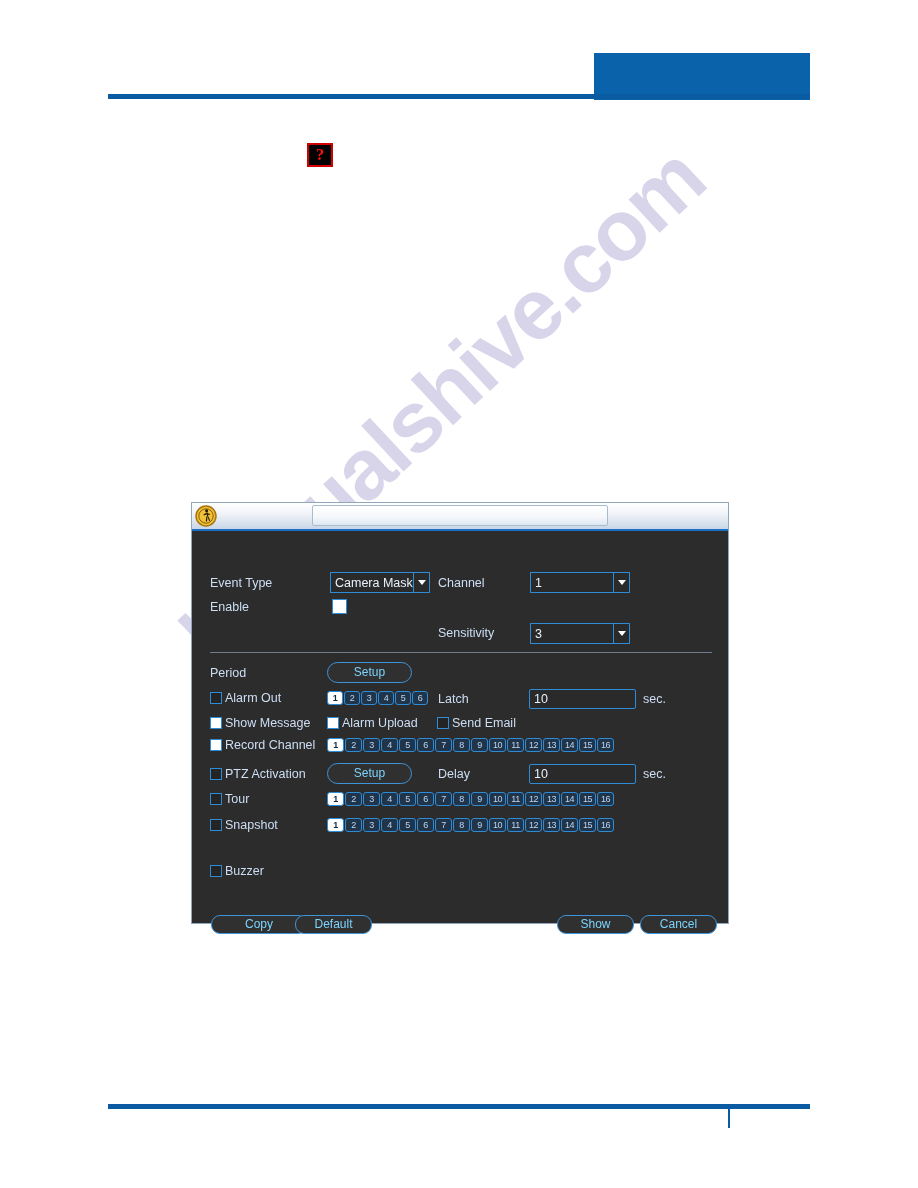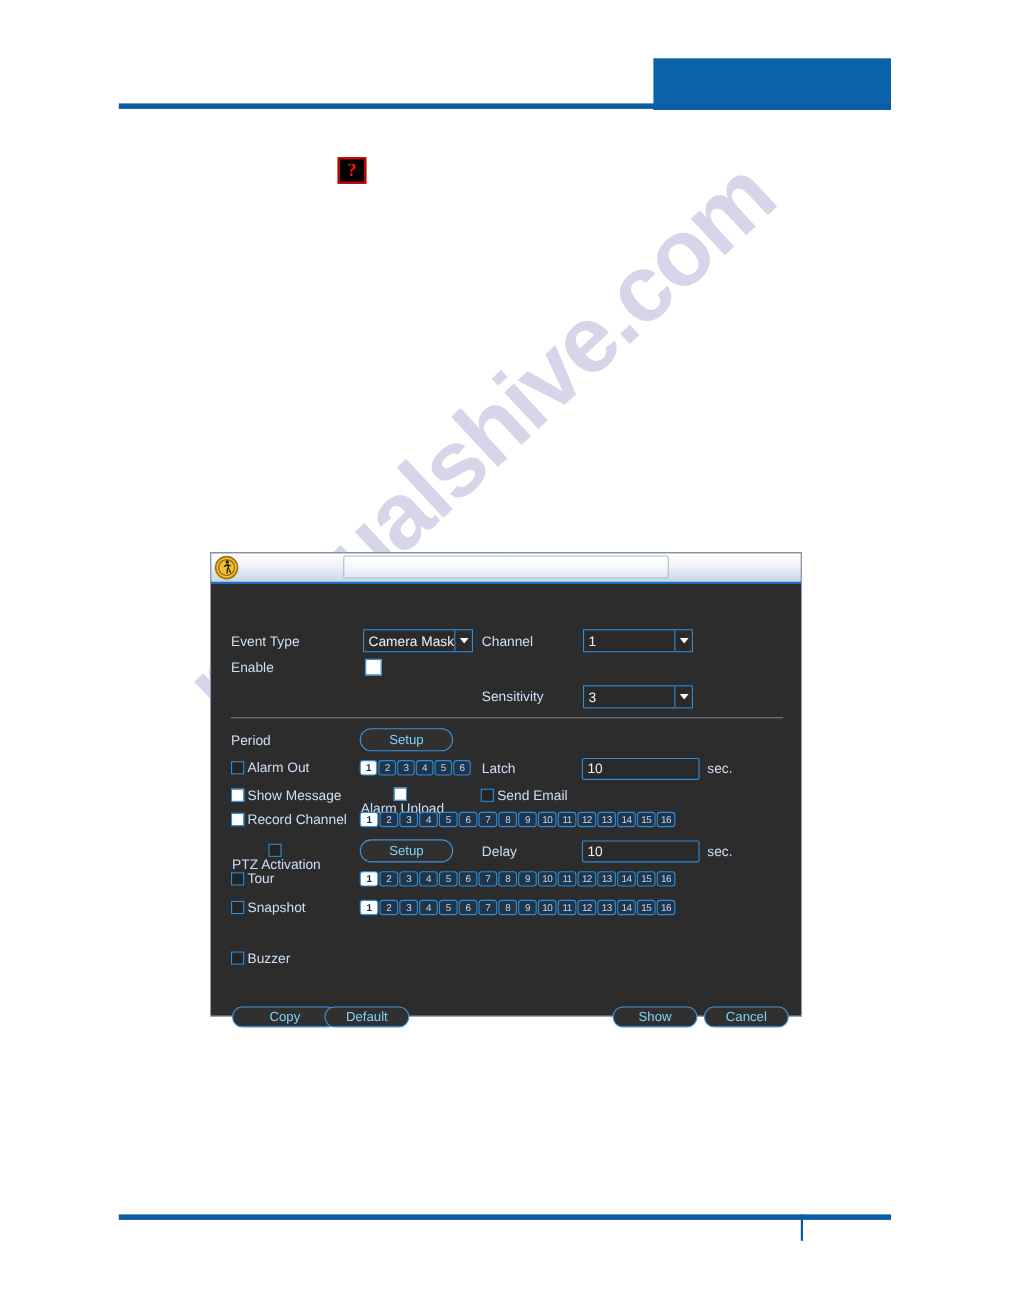--- a/index.html
+++ b/index.html
@@ -339,21 +339,21 @@
       <span class="chip">6</span>
     </div>
     <span class="lbl abs" style="left:246px; top:161px;">Latch</span>
     <div class="textbox abs" style="left:337px; top:158px; width:107px;">10</div>
     <span class="lbl abs" style="left:451px; top:161px;">sec.</span>
 
     <div class="cbx-row" style="left:18px; top:185px;">
       <span class="cbx on"></span>
       <span class="lbl">Show Message</span>
     </div>
-    <div class="cbx-row" style="left:135px; top:185px;flex-direction:column;">
+    <div class="cbx-row" style="left:135px; top:185px;">
       <span class="cbx on"></span>
       <span class="lbl">Alarm Upload</span>
     </div>
     <div class="cbx-row" style="left:245px; top:185px;">
       <span class="cbx"></span>
       <span class="lbl">Send Email</span>
     </div>
 
     <div class="cbx-row" style="left:18px; top:207px;">
       <span class="cbx on"></span>
@@ -371,21 +371,21 @@
       <span class="chip">9</span>
       <span class="chip">10</span>
       <span class="chip">11</span>
       <span class="chip">12</span>
       <span class="chip">13</span>
       <span class="chip">14</span>
       <span class="chip">15</span>
       <span class="chip">16</span>
     </div>
 
-    <div class="cbx-row" style="left:18px; top:236px;flex-direction:column;">
+    <div class="cbx-row" style="left:18px; top:236px;">
       <span class="cbx"></span>
       <span class="lbl">PTZ Activation</span>
     </div>
     <div class="btn big abs" style="left:135px; top:232px; width:85px;">Setup</div>
     <span class="lbl abs" style="left:246px; top:236px;">Delay</span>
     <div class="textbox abs" style="left:337px; top:233px; width:107px;">10</div>
     <span class="lbl abs" style="left:451px; top:236px;">sec.</span>
 
     <div class="cbx-row" style="left:18px; top:261px;">
       <span class="cbx"></span>

